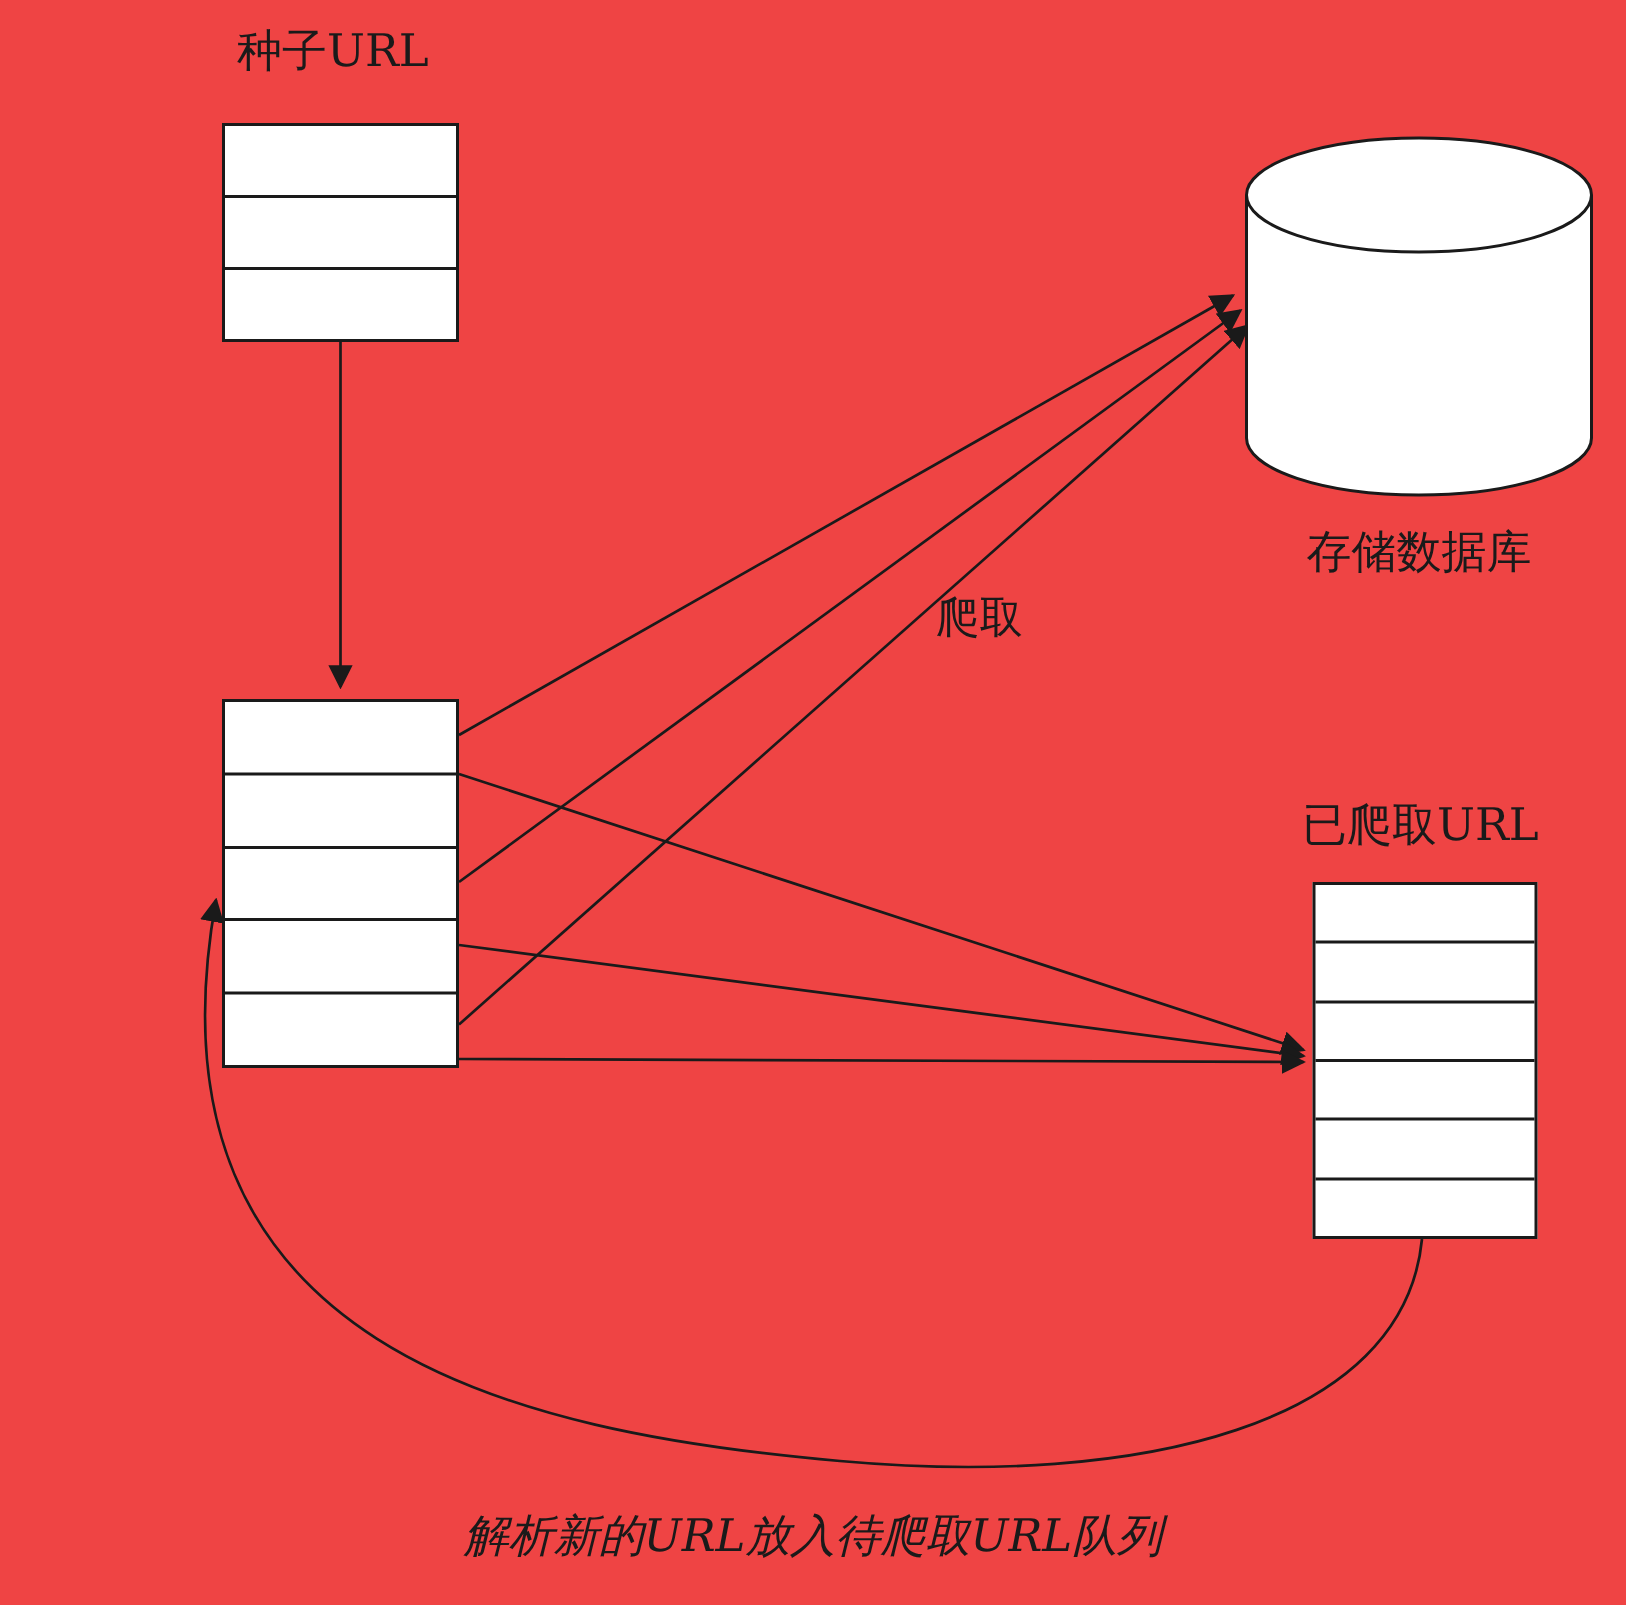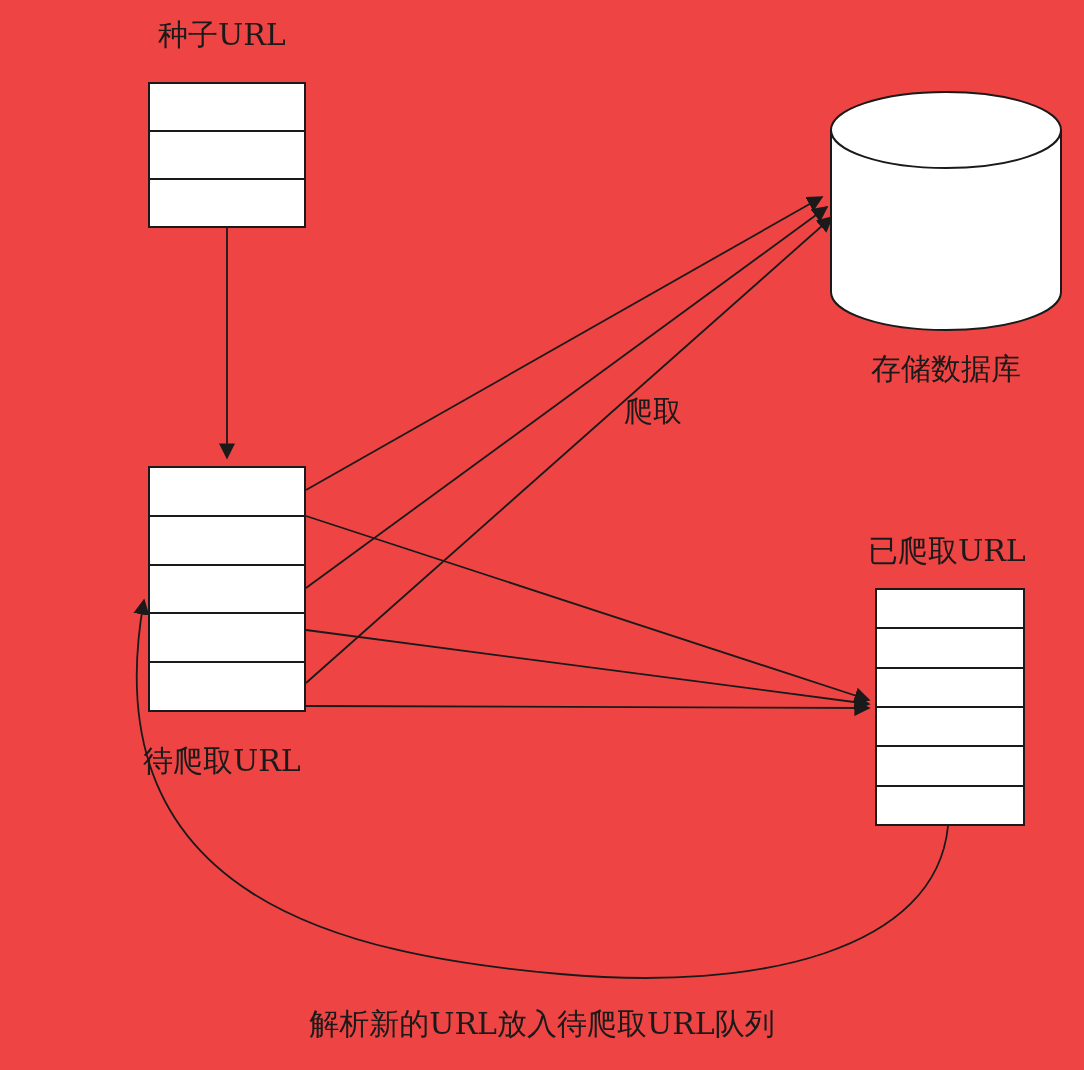--- a/index.html
+++ b/index.html
@@ -42,20 +42,21 @@
   }
   .queue-row:first-child { border-top: none; }
   .bottom-caption {
     position: absolute;
     left: 0;
     top: 1004px;
     width: 1084px;
     text-align: center;
     font-size: 30px;
     color: #1a1a1a;
+    font-style: italic;
   }
 </style>
 </head>
 <body>
 
 <div class="canvas">
 
   <svg class="layer" viewBox="0 0 1084 1070">
     <defs>
       <marker id="arrow" viewBox="0 0 10 10" refX="9" refY="5" markerWidth="9" markerHeight="9" orient="auto-start-reverse">
@@ -99,21 +100,20 @@
       <div class="queue-row"></div>
       <div class="queue-row"></div>
       <div class="queue-row"></div>
       <div class="queue-row"></div>
       <div class="queue-row"></div>
       <div class="queue-row"></div>
     </div>
 
   <div class="label" style="left:158px; top:18px;">种子URL</div>
 
-  <div class="label" style="left:143px; top:744px;">待爬取URL</div>
 
   <div class="label" style="left:868px; top:534px;">已爬取URL</div>
 
   <div class="label" style="left:871px; top:352px;">存储数据库</div>
 
   <div class="label small" style="left:624px; top:396px;">爬取</div>
 
   <div class="bottom-caption">解析新的URL放入待爬取URL队列</div>
 
 </div>

